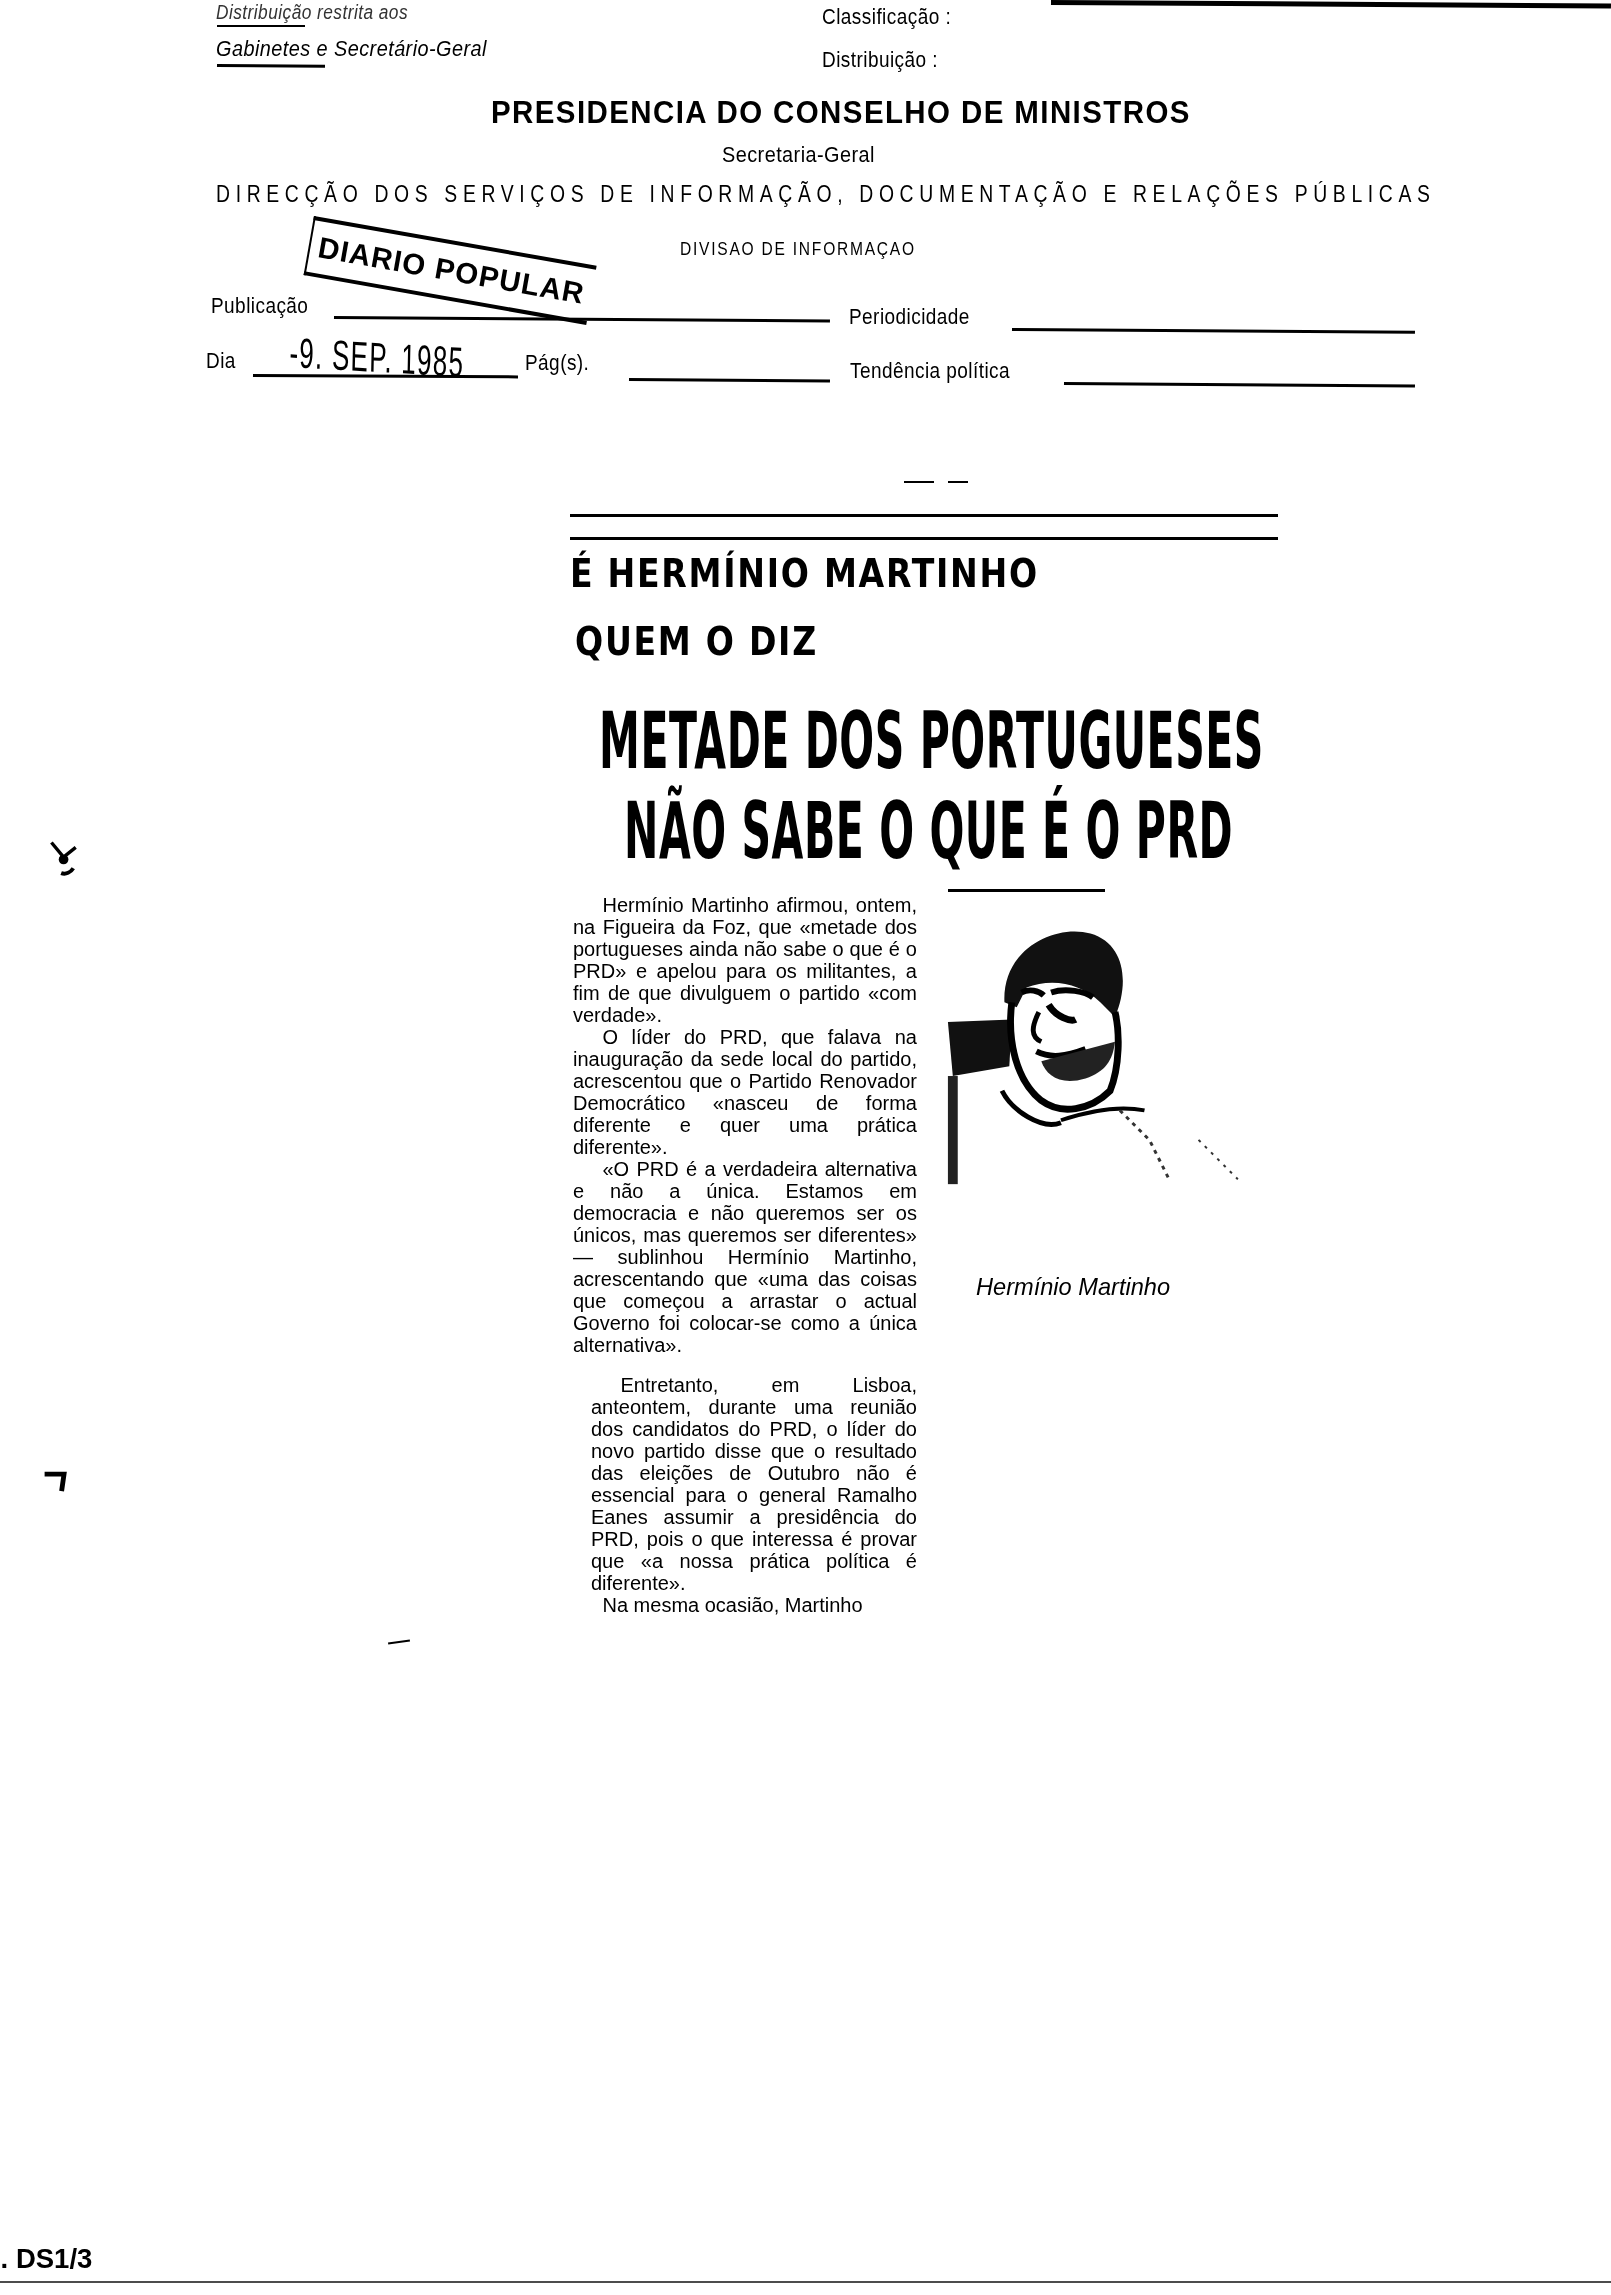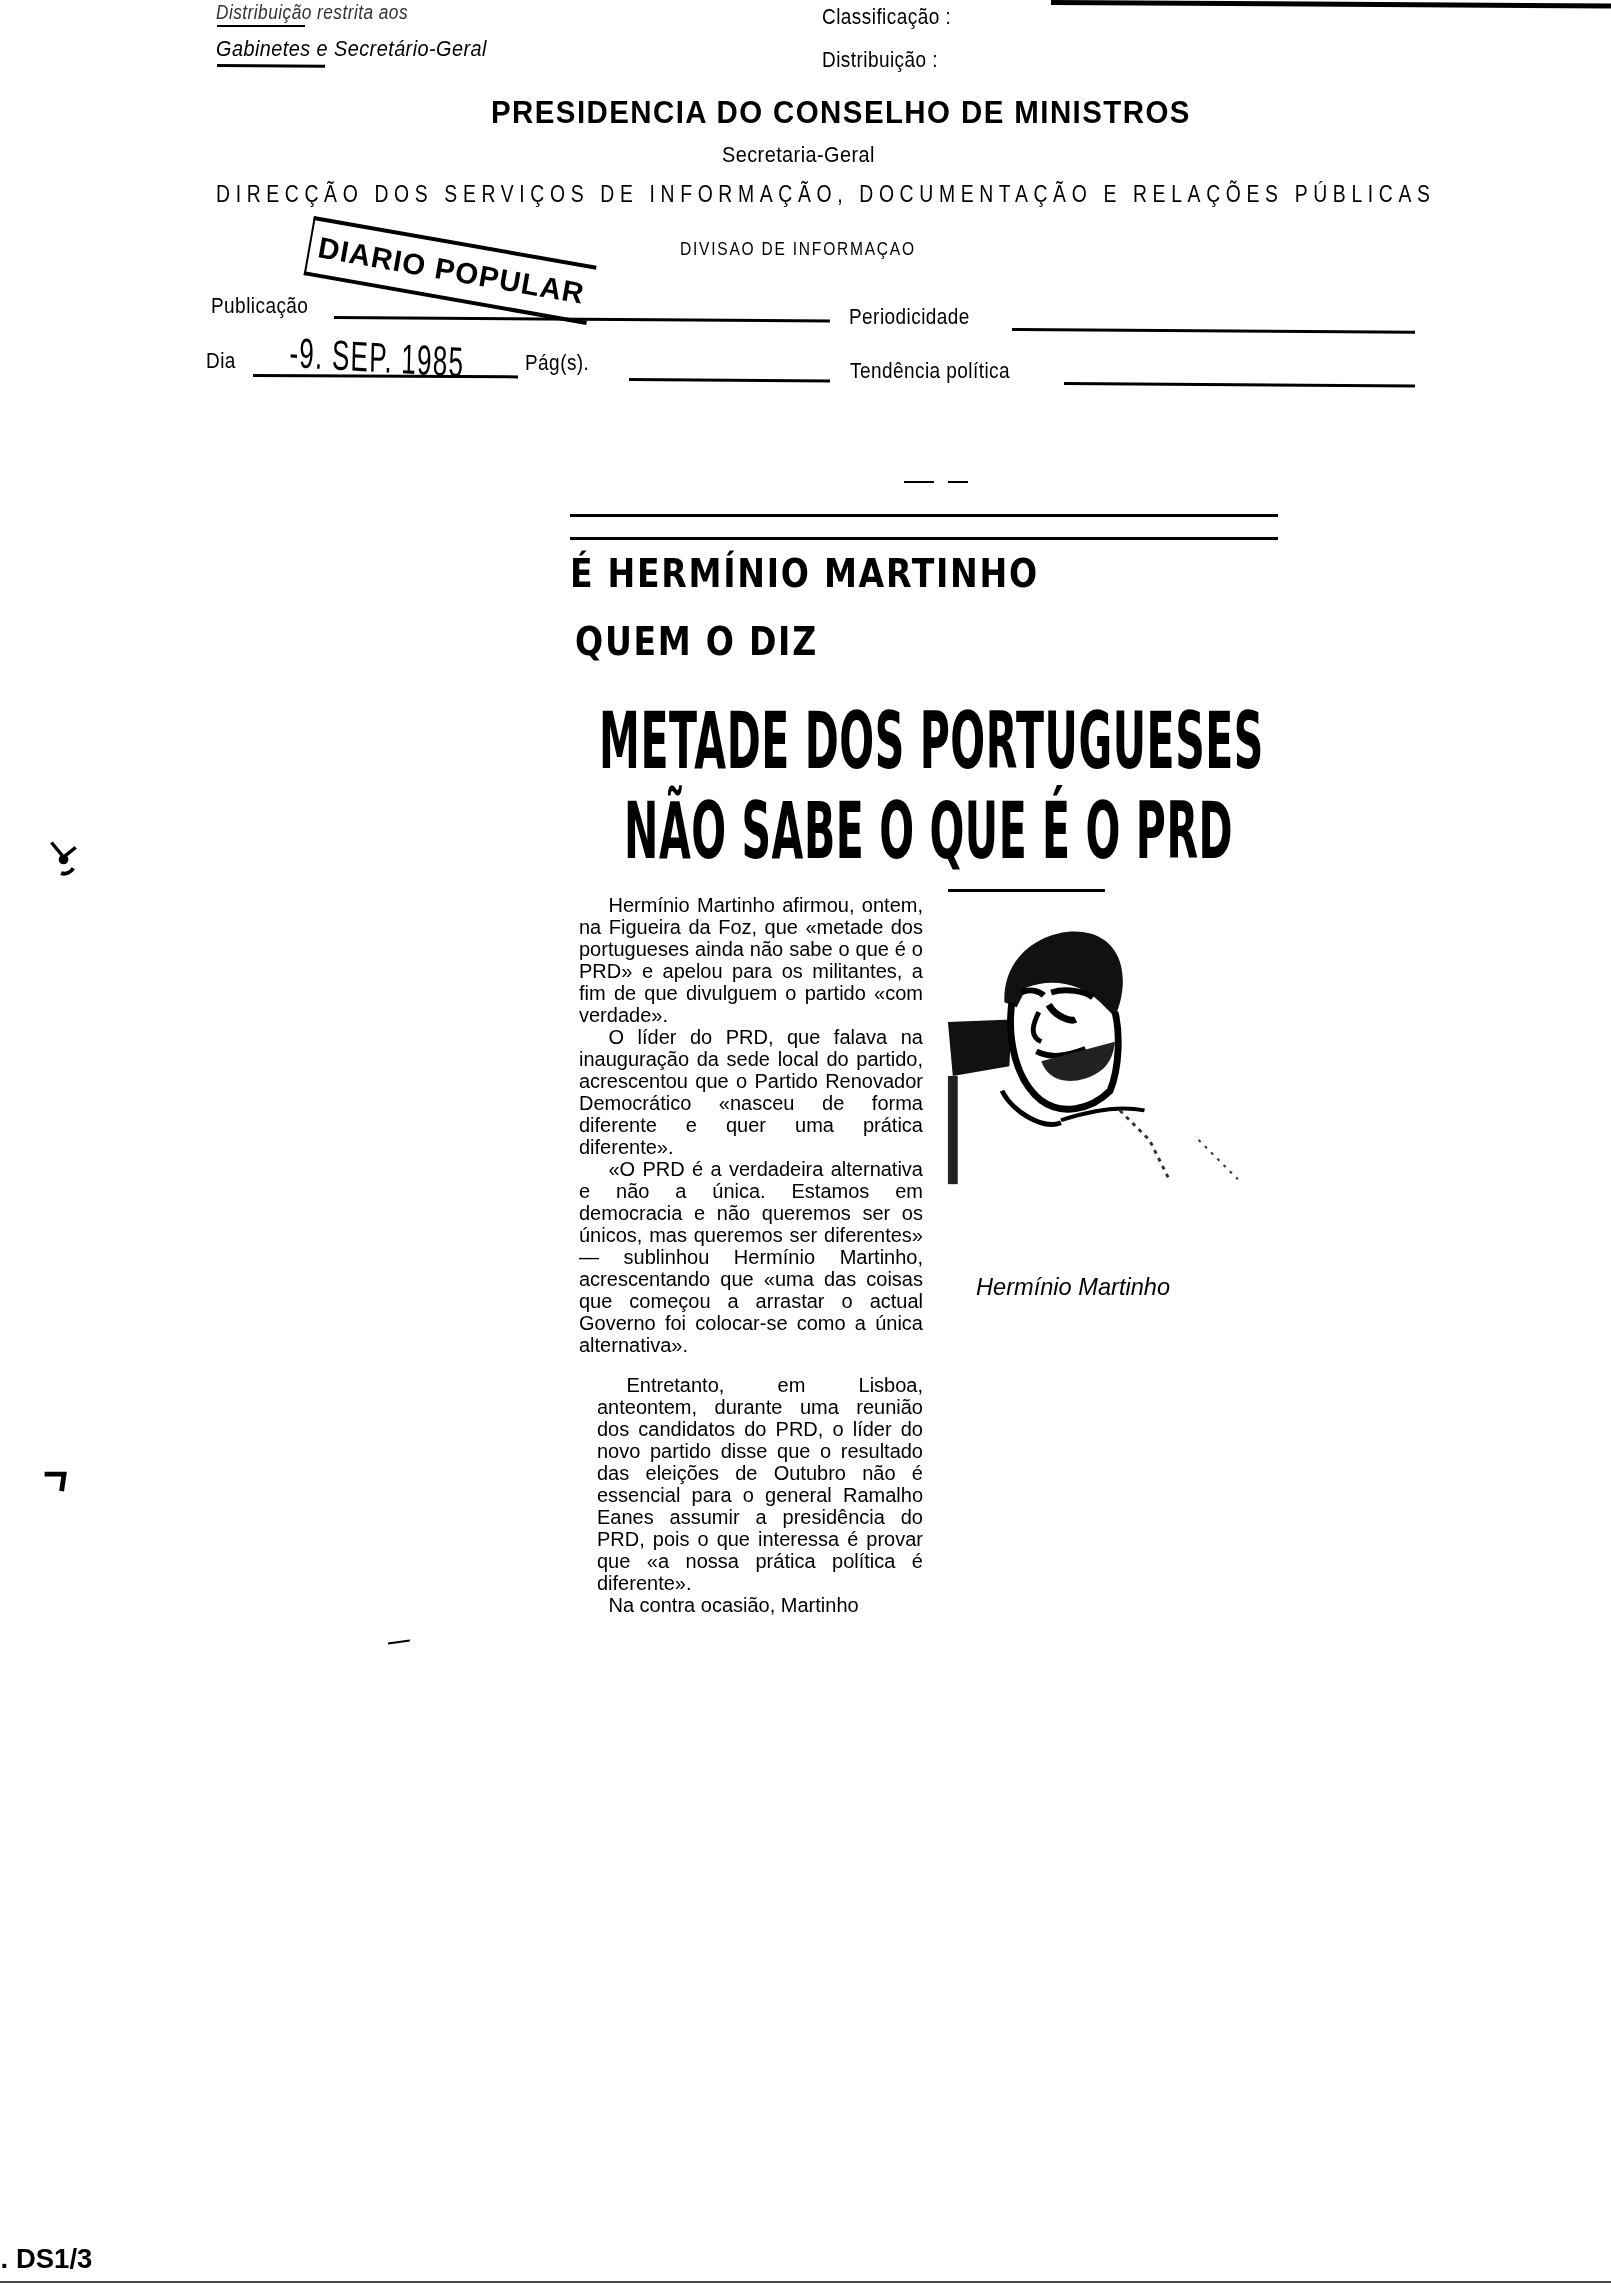--- a/index.html
+++ b/index.html
@@ -80,26 +80,26 @@
   <div class="rule" style="left:383px;top:8.8px;width:19.7px;height:2px;"></div>
 
   <div class="abs kicker-band" style="left:4.9px;top:42px;width:708px;"></div>
 
   <div class="abs hl-kicker" style="left:4.9px;top:79px;">É HERMÍNIO MARTINHO</div>
   <div class="abs hl-kicker" style="left:9.8px;top:147px;">QUEM O DIZ</div>
 
   <div class="abs hl-main" style="left:34px;top:230px;">METADE DOS PORTUGUESES</div>
   <div class="abs hl-main" style="left:59px;top:320px;">NÃO SABE O QUE É O PRD</div>
 
-  <div class="abs col" style="left:14px;top:422px;width:344px;">
+  <div class="abs col" style="left:8px;top:422px;width:344px;">
     <p>Hermínio Martinho afirmou, ontem, na Figueira da Foz, que «metade dos portugueses ainda não sabe o que é o PRD» e apelou para os militantes, a fim de que divulguem o partido «com verdade».</p>
     <p>O líder do PRD, que falava na inauguração da sede local do partido, acrescentou que o Partido Renovador Democrático «nasceu de forma diferente e quer uma prática diferente».</p>
     <p>«O PRD é a verdadeira alternativa e não a única. Estamos em democracia e não queremos ser os únicos, mas queremos ser diferentes» — sublinhou Hermínio Martinho, acrescentando que «uma das coisas que começou a arrastar o actual Governo foi colocar-se como a única alternativa».</p>
     <p class="gap">Entretanto, em Lisboa, anteontem, durante uma reunião dos candidatos do PRD, o líder do novo partido disse que o resultado das eleições de Outubro não é essencial para o general Ramalho Eanes assumir a presidência do PRD, pois o que interessa é provar que «a nossa prática política é diferente».</p>
-    <p>Na contra ocasião, Martinho</p>
+    <p>Na mesma ocasião, Martinho</p>
   </div>
 
   <div class="rule" style="left:383px;top:417px;width:157px;height:2.5px;"></div>
   <div class="abs photo" style="left:378px;top:432px;width:344px;height:290px;">
     <svg width="344" height="290" viewBox="0 0 700 590">
       <rect x="0" y="0" width="700" height="590" fill="#ffffff"></rect>
 
       <path d="M10 240 L140 235 L135 330 L20 350 Z" fill="#111"></path>
       <rect x="10" y="350" width="20" height="220" fill="#222"></rect>
 

